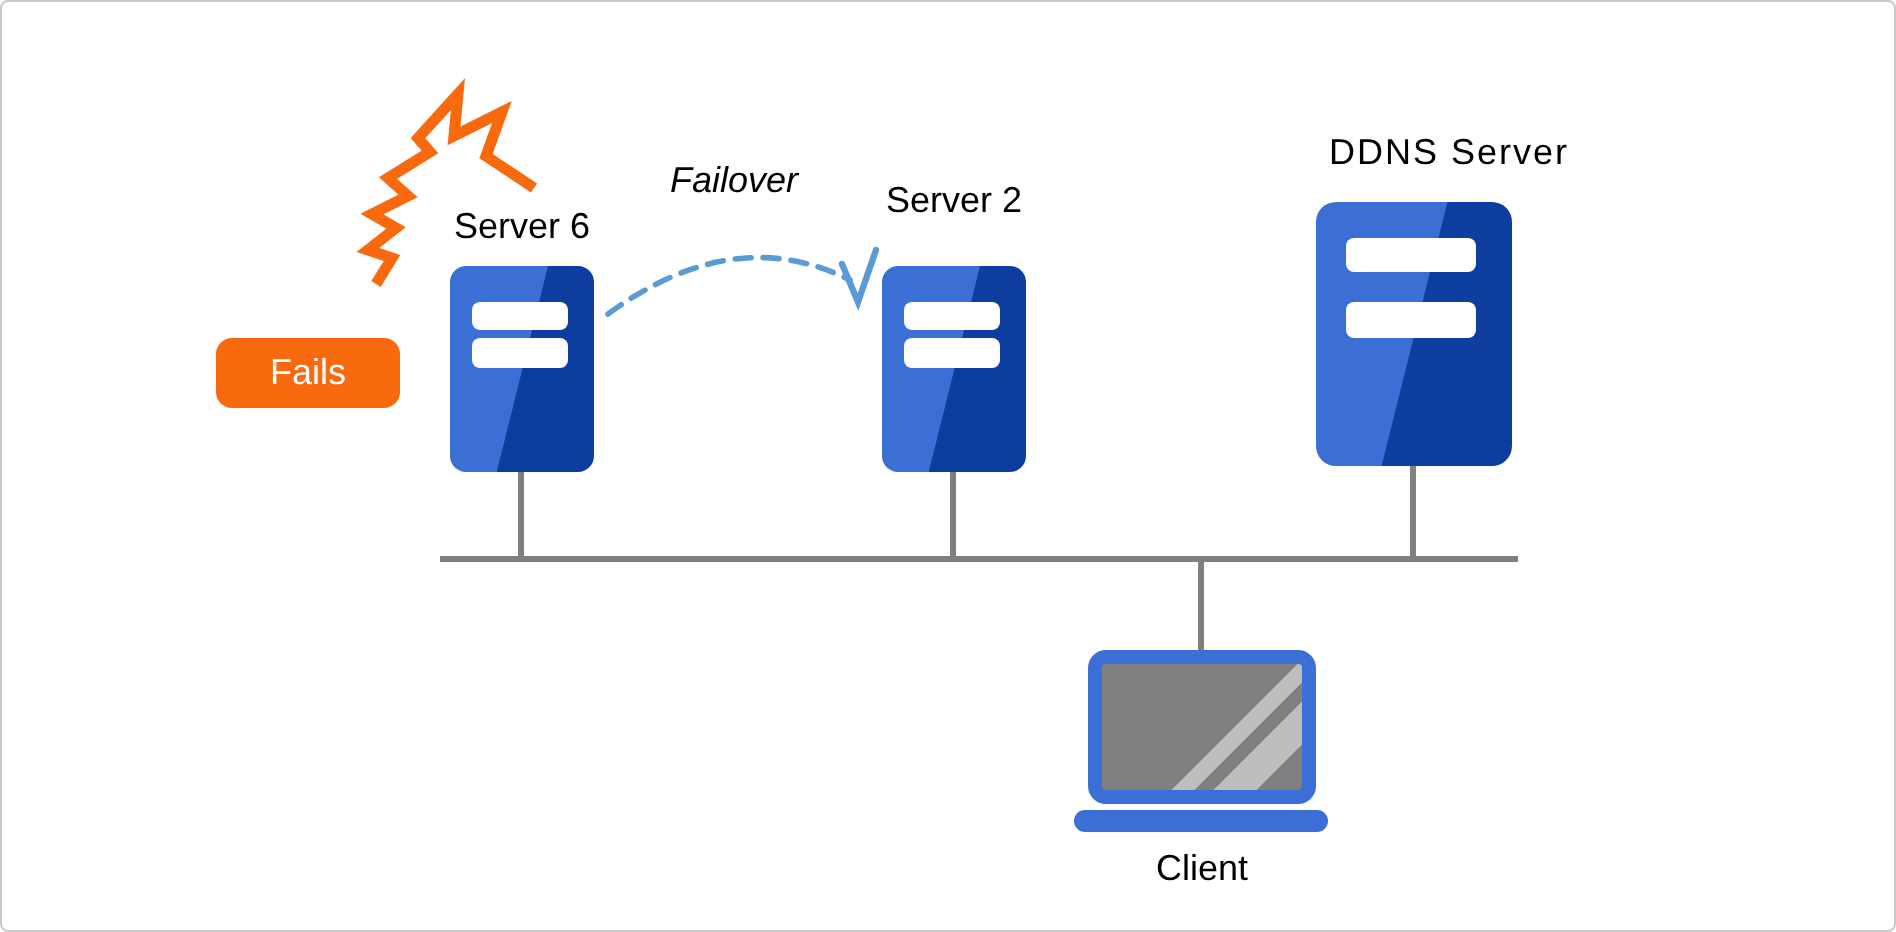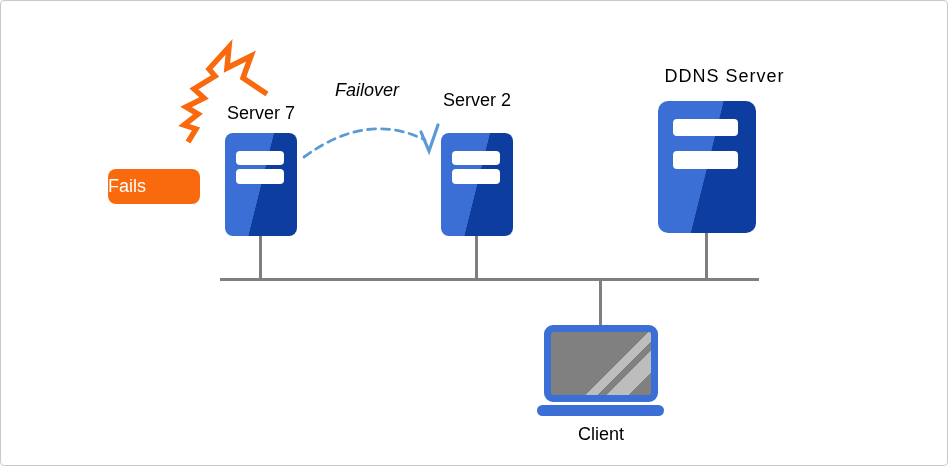--- a/index.html
+++ b/index.html
@@ -9,21 +9,21 @@
     background:#ffffff;border:1px solid #c9c9c9;border-radius:4px;
     overflow:hidden;
   }
   .label{
     position:absolute;font-size:18px;color:#000;text-align:center;
     white-space:nowrap;line-height:1.1;
   }
   .badge{
     position:absolute;left:107px;top:168px;width:92px;height:35px;
     background:var(--orange,#F9690E);border-radius:8px;color:#fff;
-    font-size:18px;line-height:35px;text-align:left;
+    font-size:18px;line-height:35px;text-align:center;
   }
   .server{
     position:absolute;border-radius:8px;
     background:linear-gradient(104deg,var(--server_light,#3B6FD6) 50%,var(--server_dark,#0D3D9E) 50.4%);
   }
   .server .bar{
     position:absolute;left:15%;width:67%;background:#ffffff;border-radius:4px;
   }
   .server.small .bar1{top:17%;height:14.5%;}
   .server.small .bar2{top:35%;height:14.5%;}
@@ -99,18 +99,18 @@
     <div class="laptop-screen"></div>
   </div>
   <div class="laptop-base"></div>
 
   <svg class="overlay" width="946" height="464" viewBox="0 0 946 464">
     <polyline class="explosion" points="266,93 242,77 250,55 226,67 228,46 208,68 214,75 193,88 203,97 185,106 197,113 183,124 195,128 187,141"></polyline>
     <path class="arc" d="M303,156 Q366,110 424,139"></path>
     <polyline class="arrowhead" points="420,131 428,150 437,124"></polyline>
   </svg>
 
-  <div class="label" id="label-server1">Server 7</div>
+  <div class="label" id="label-server1">Server 6</div>
   <div class="label" id="label-failover">Failover</div>
   <div class="label" id="label-server2">Server 2</div>
   <div class="label" id="label-client">Client</div>
   <div class="label" id="label-ddns">DDNS Server</div>
 </div>
 
 </body></html>

